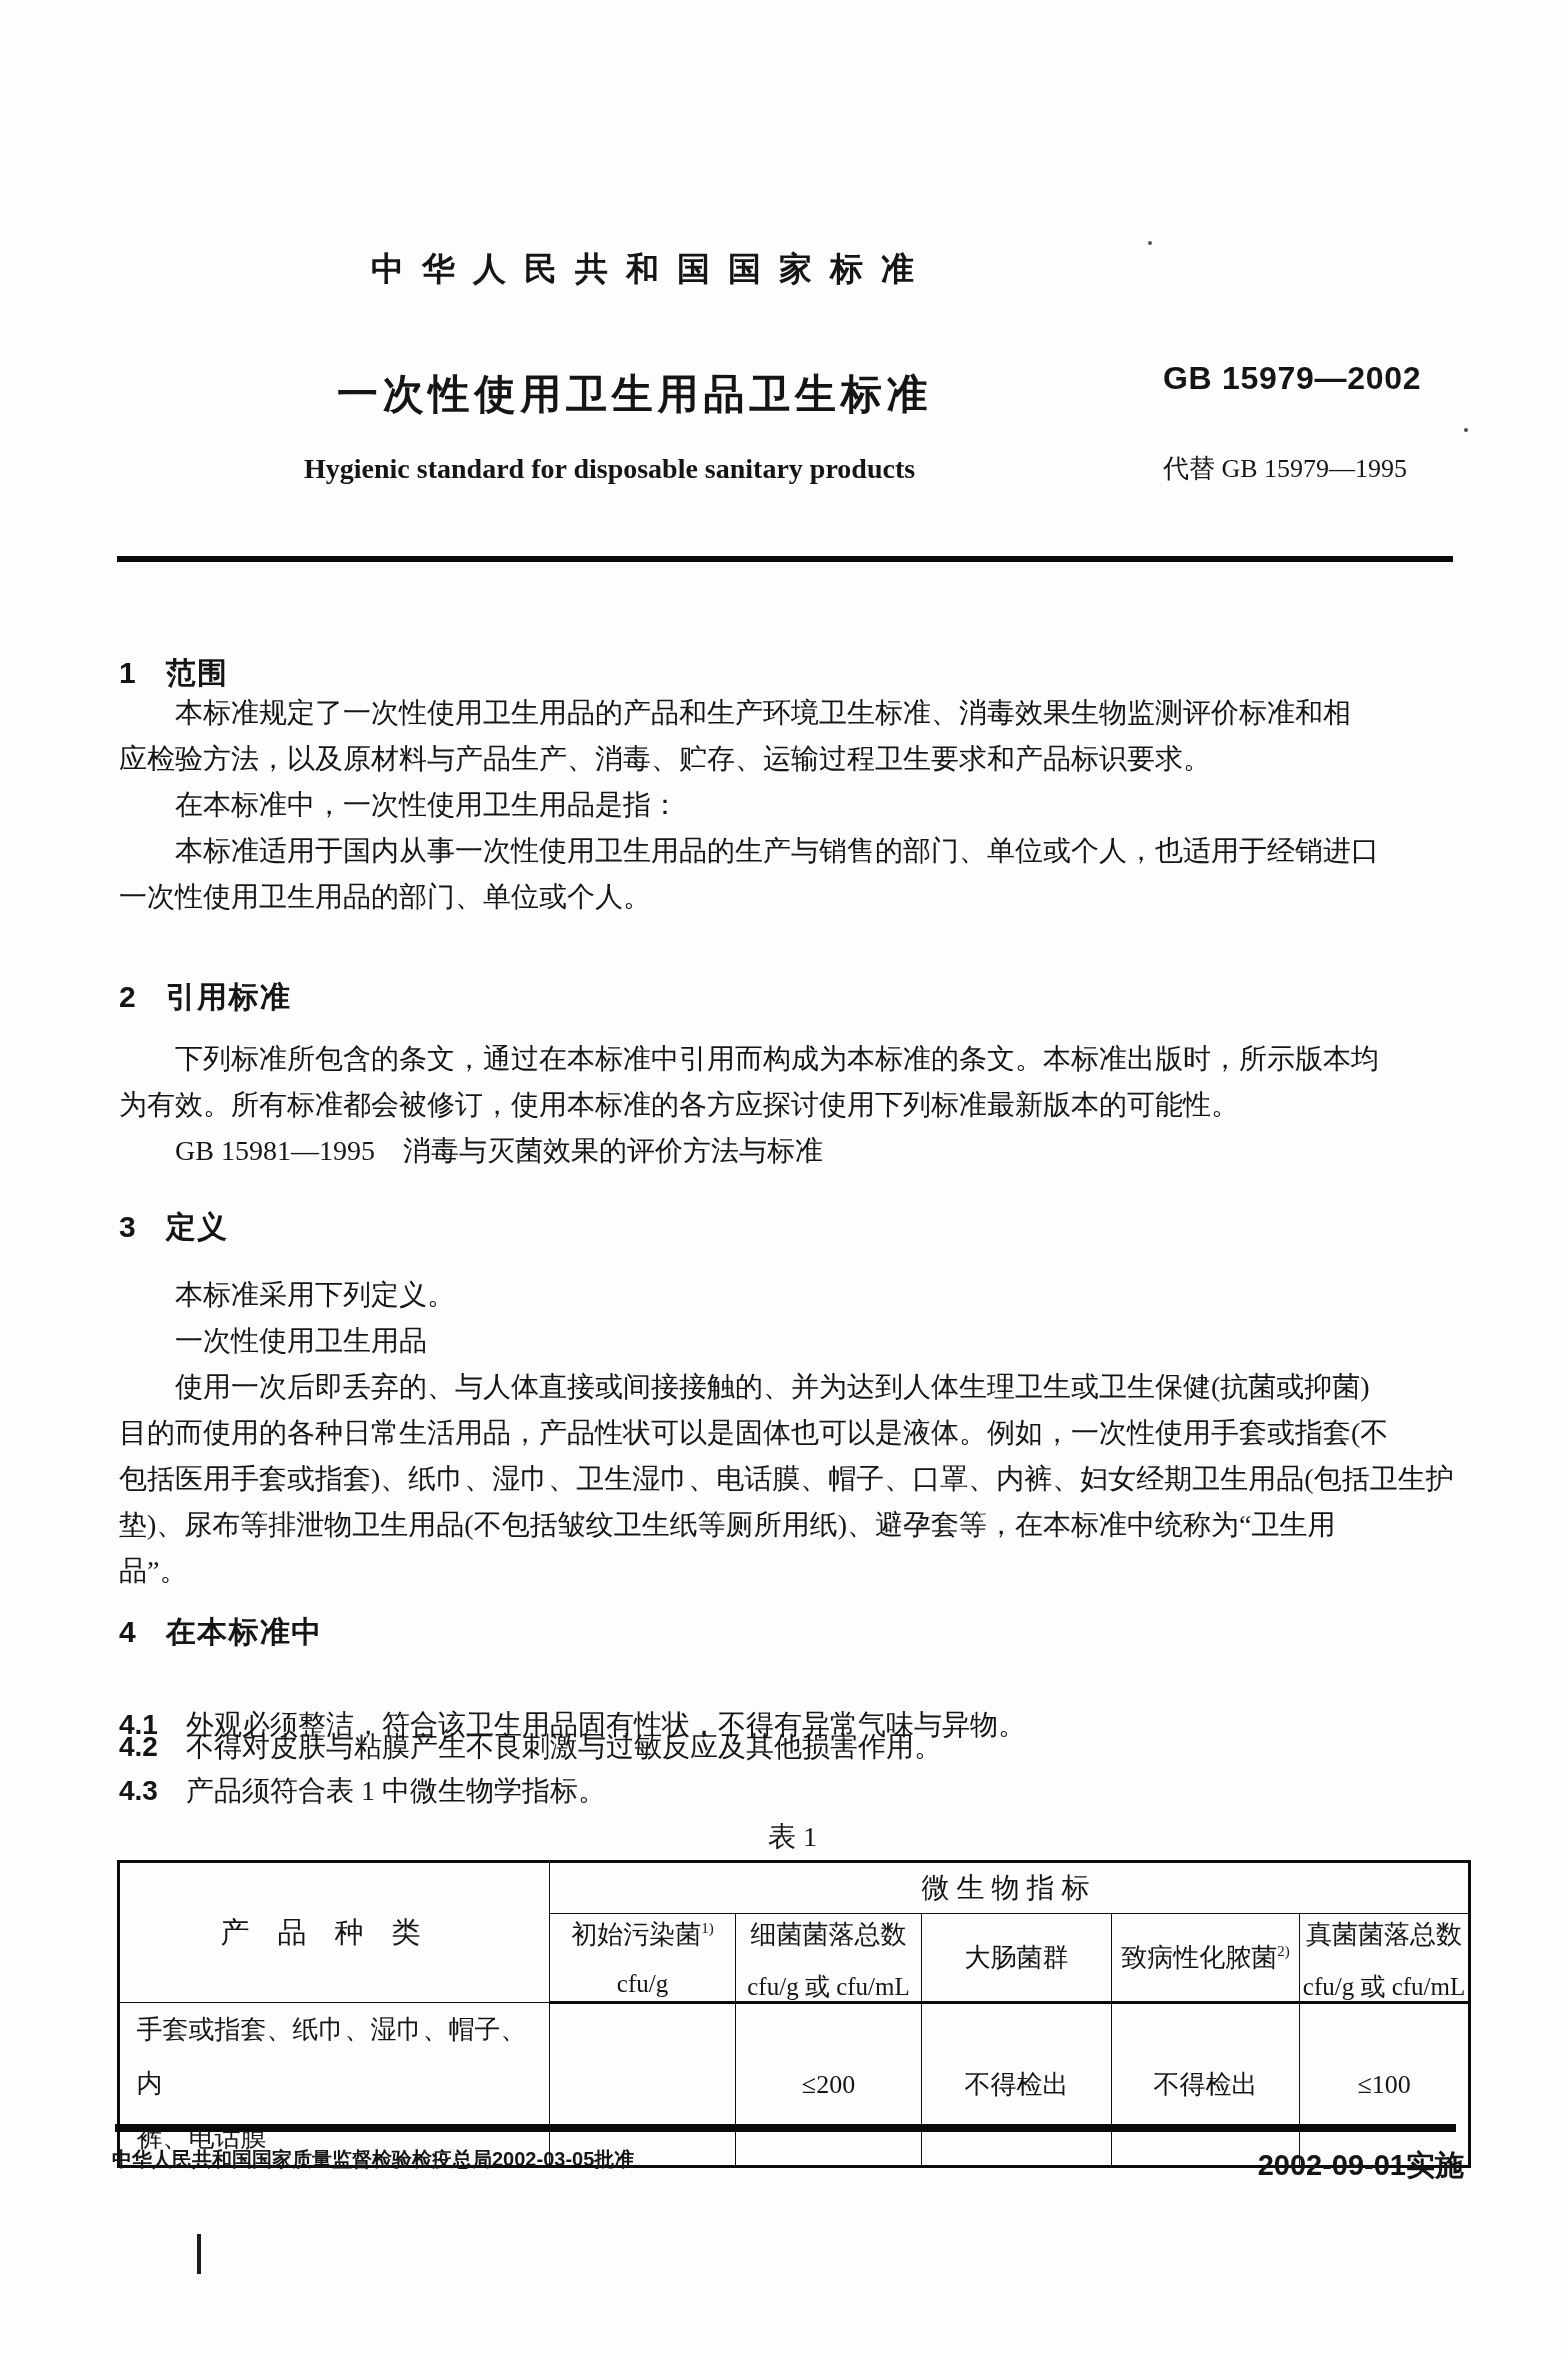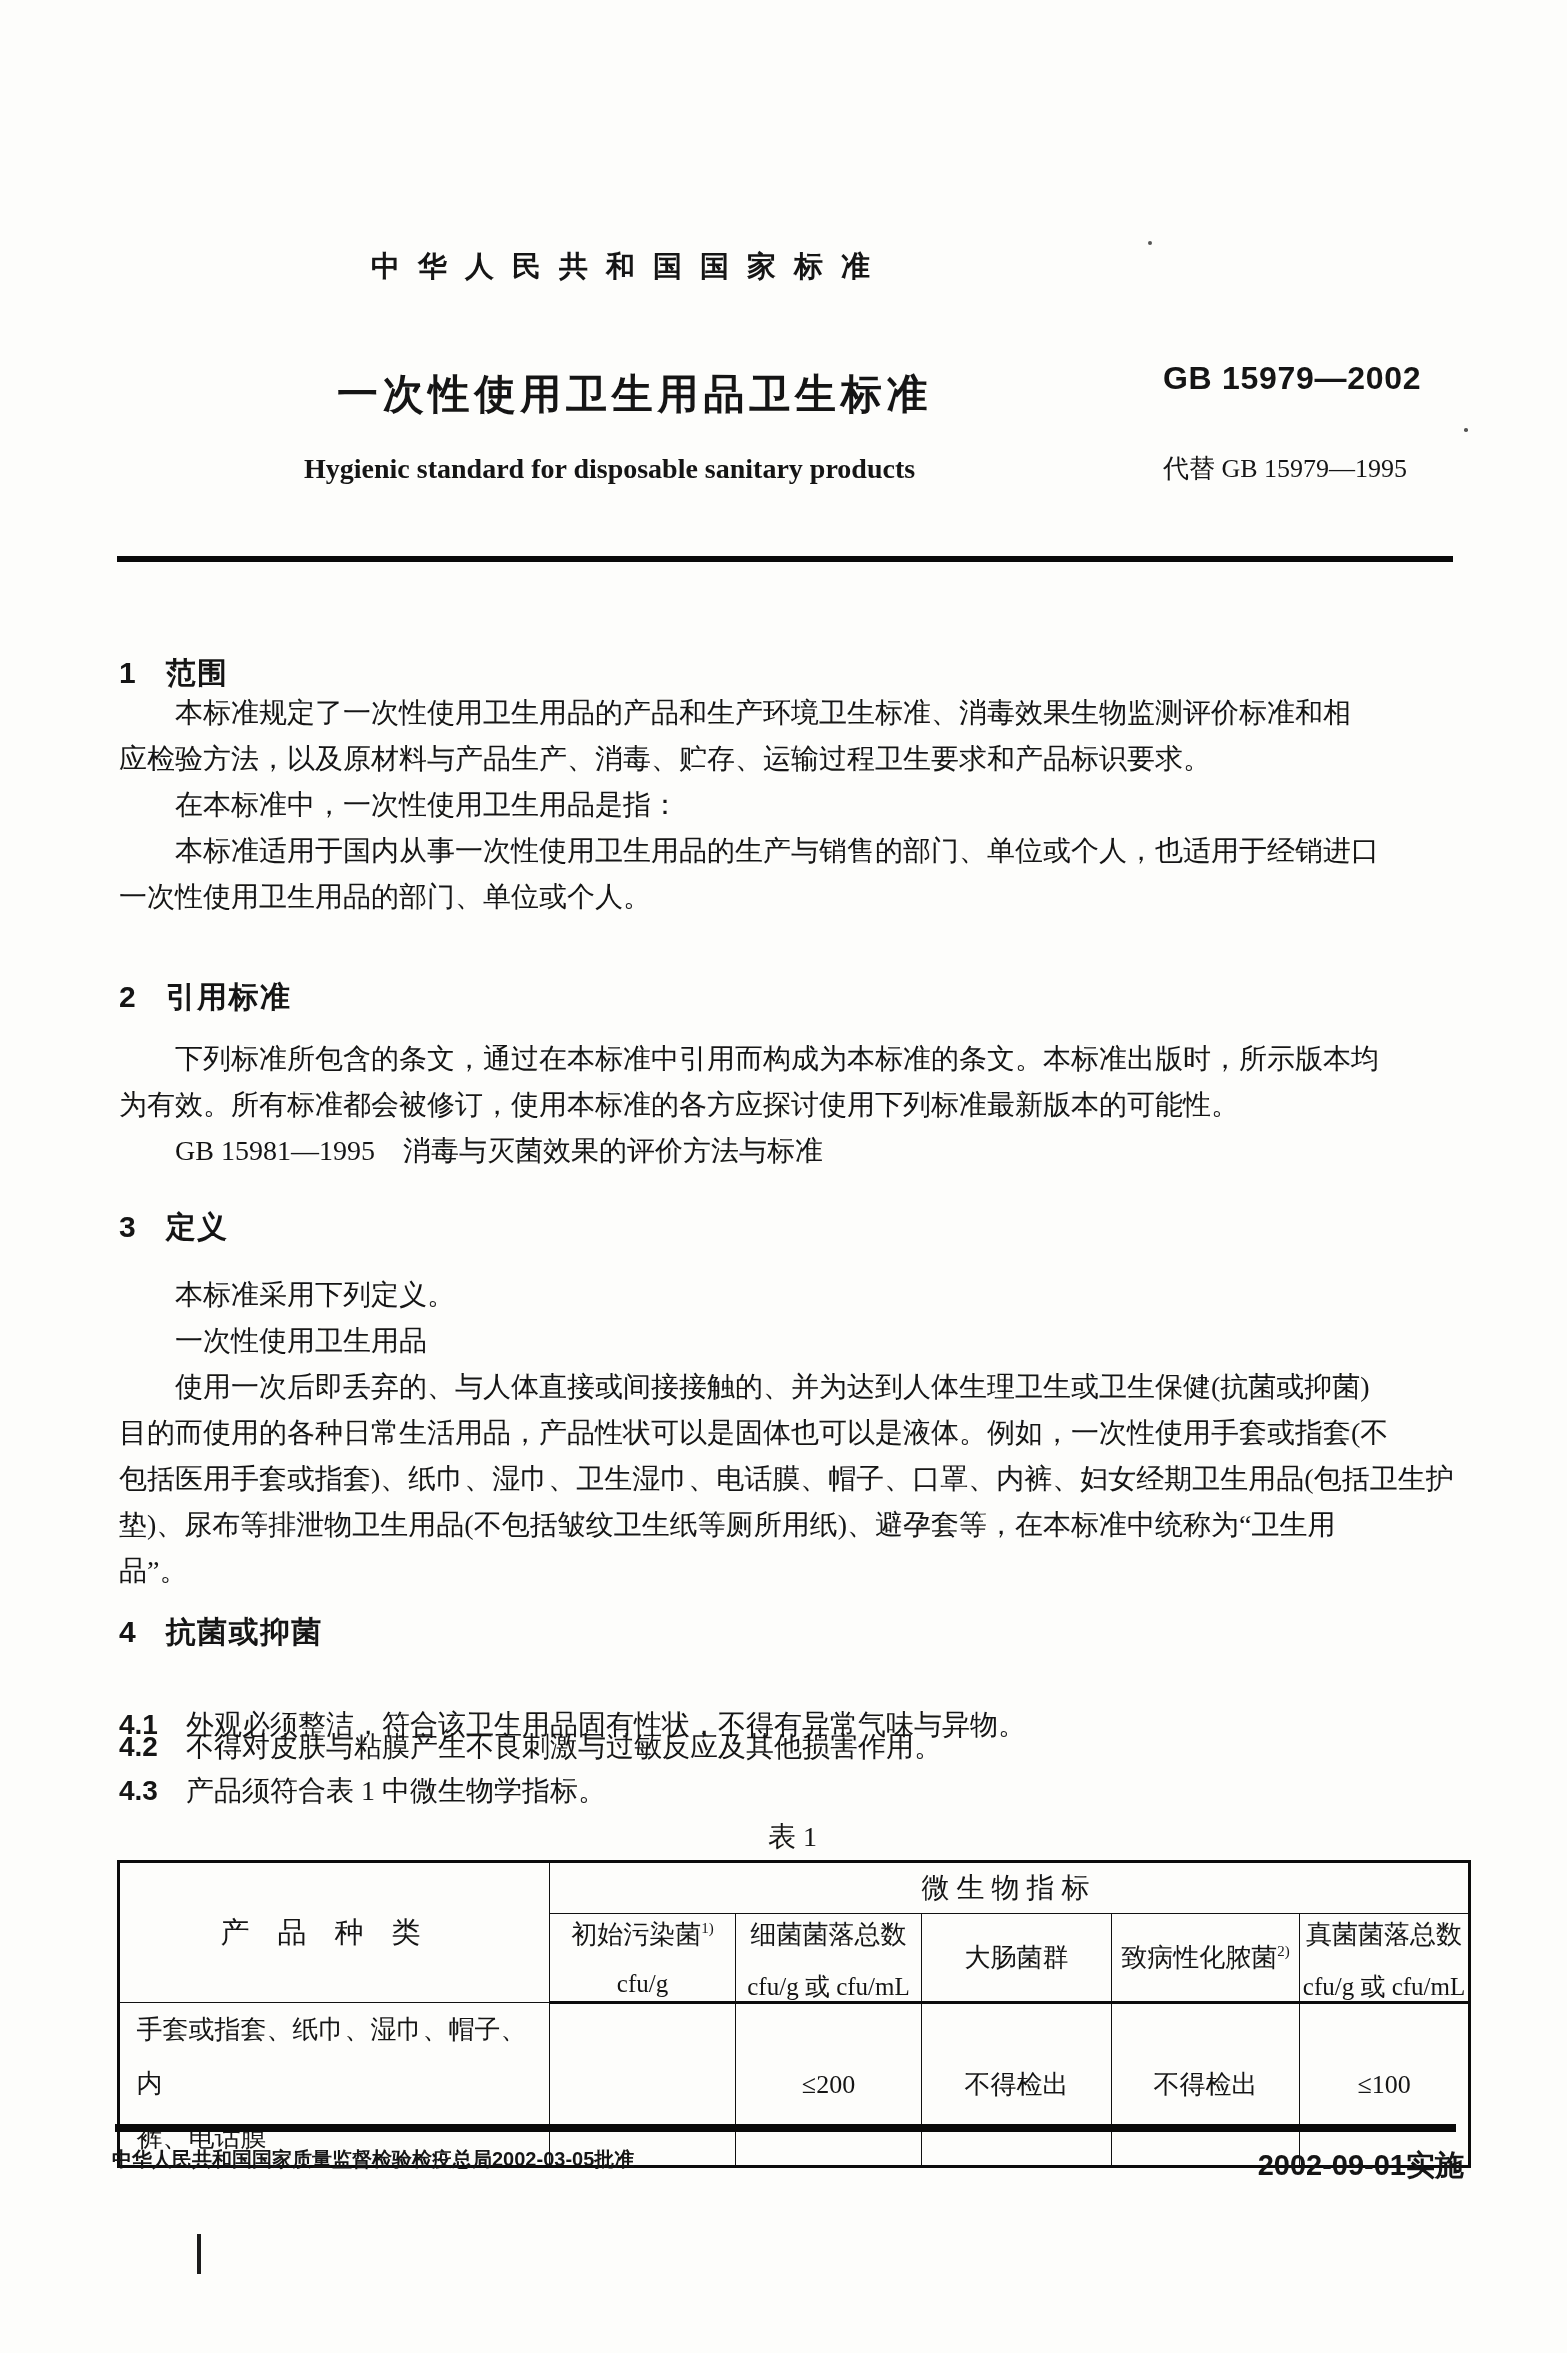--- a/index.html
+++ b/index.html
@@ -16,21 +16,21 @@
     color: #151515;
     font-family: "Liberation Serif", "DejaVu Serif", serif;
   }
   .abs { position: absolute; }
 
   
   .nat-title {
     left: 371px; top: 247px;
     font-family: "Liberation Sans", "DejaVu Sans", sans-serif;
     font-weight: bold;
-    font-size: 29px;
+    font-size: 33px;
     letter-spacing: 18px;
     white-space: nowrap;
   }
   .cn-title {
     left: 337px; top: 367px;
     font-family: "Liberation Sans", "DejaVu Sans", sans-serif;
     font-weight: bold;
     font-size: 41px;
     letter-spacing: 4.8px;
     white-space: nowrap;
@@ -218,21 +218,21 @@
   </div>
   <div class="abs body-block" style="top:1272px;">　　本标准采用下列定义。
 　　一次性使用卫生用品
 　　使用一次后即丢弃的、与人体直接或间接接触的、并为达到人体生理卫生或卫生保健(抗菌或抑菌)
 目的而使用的各种日常生活用品，产品性状可以是固体也可以是液体。例如，一次性使用手套或指套(不
 包括医用手套或指套)、纸巾、湿巾、卫生湿巾、电话膜、帽子、口罩、内裤、妇女经期卫生用品(包括卫生护
 垫)、尿布等排泄物卫生用品(不包括皱纹卫生纸等厕所用纸)、避孕套等，在本标准中统称为“卫生用
 品”。</div>
 
   <div class="abs sec-head" style="left:119px; top:1617px;">
-    <span class="sec-no">4</span><span class="sec-title">抗菌或抑菌</span>
+    <span class="sec-no">4</span><span class="sec-title">在本标准中</span>
   </div>
   <div class="abs item-line" style="top:1678px;margin-top:24px;">
     <span class="item-no">4.1</span><span class="item-text">外观必须整洁，符合该卫生用品固有性状，不得有异常气味与异物。</span>
   </div>
   <div class="abs item-line" style="top:1724px;">
     <span class="item-no">4.2</span><span class="item-text">不得对皮肤与粘膜产生不良刺激与过敏反应及其他损害作用。</span>
   </div>
   <div class="abs item-line" style="top:1768px;">
     <span class="item-no">4.3</span><span class="item-text">产品须符合表 1 中微生物学指标。</span>
   </div>

